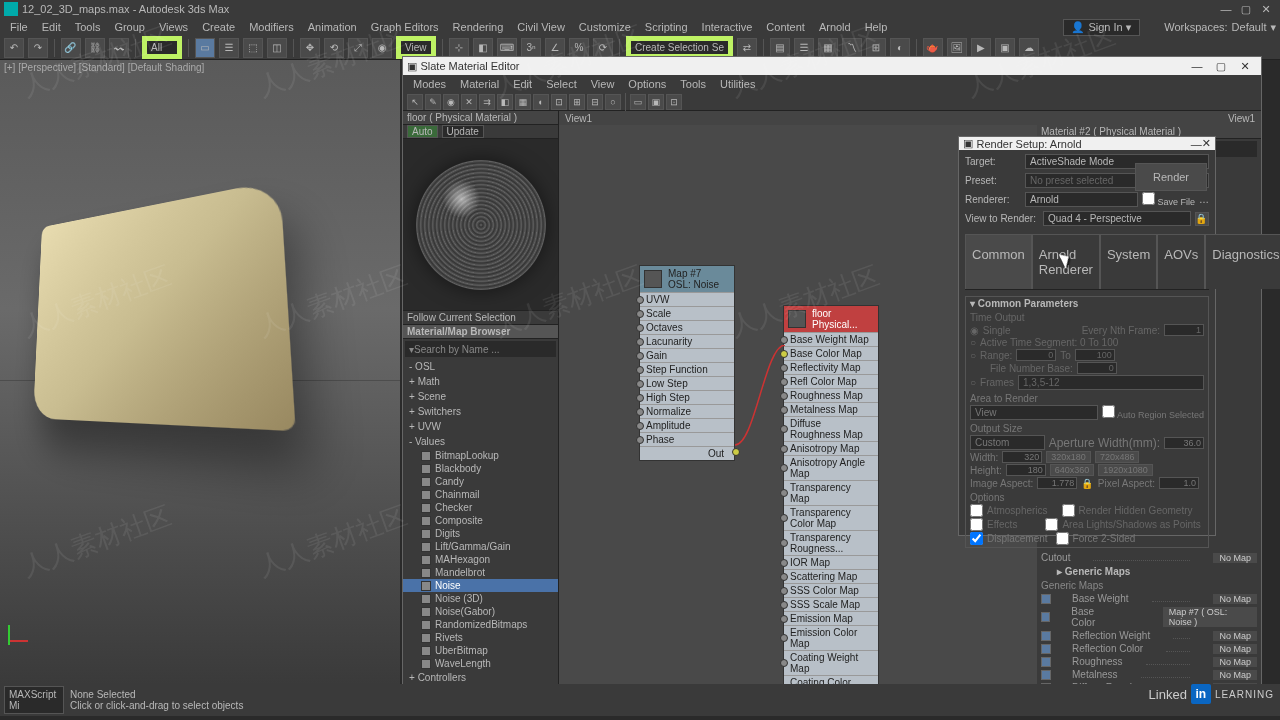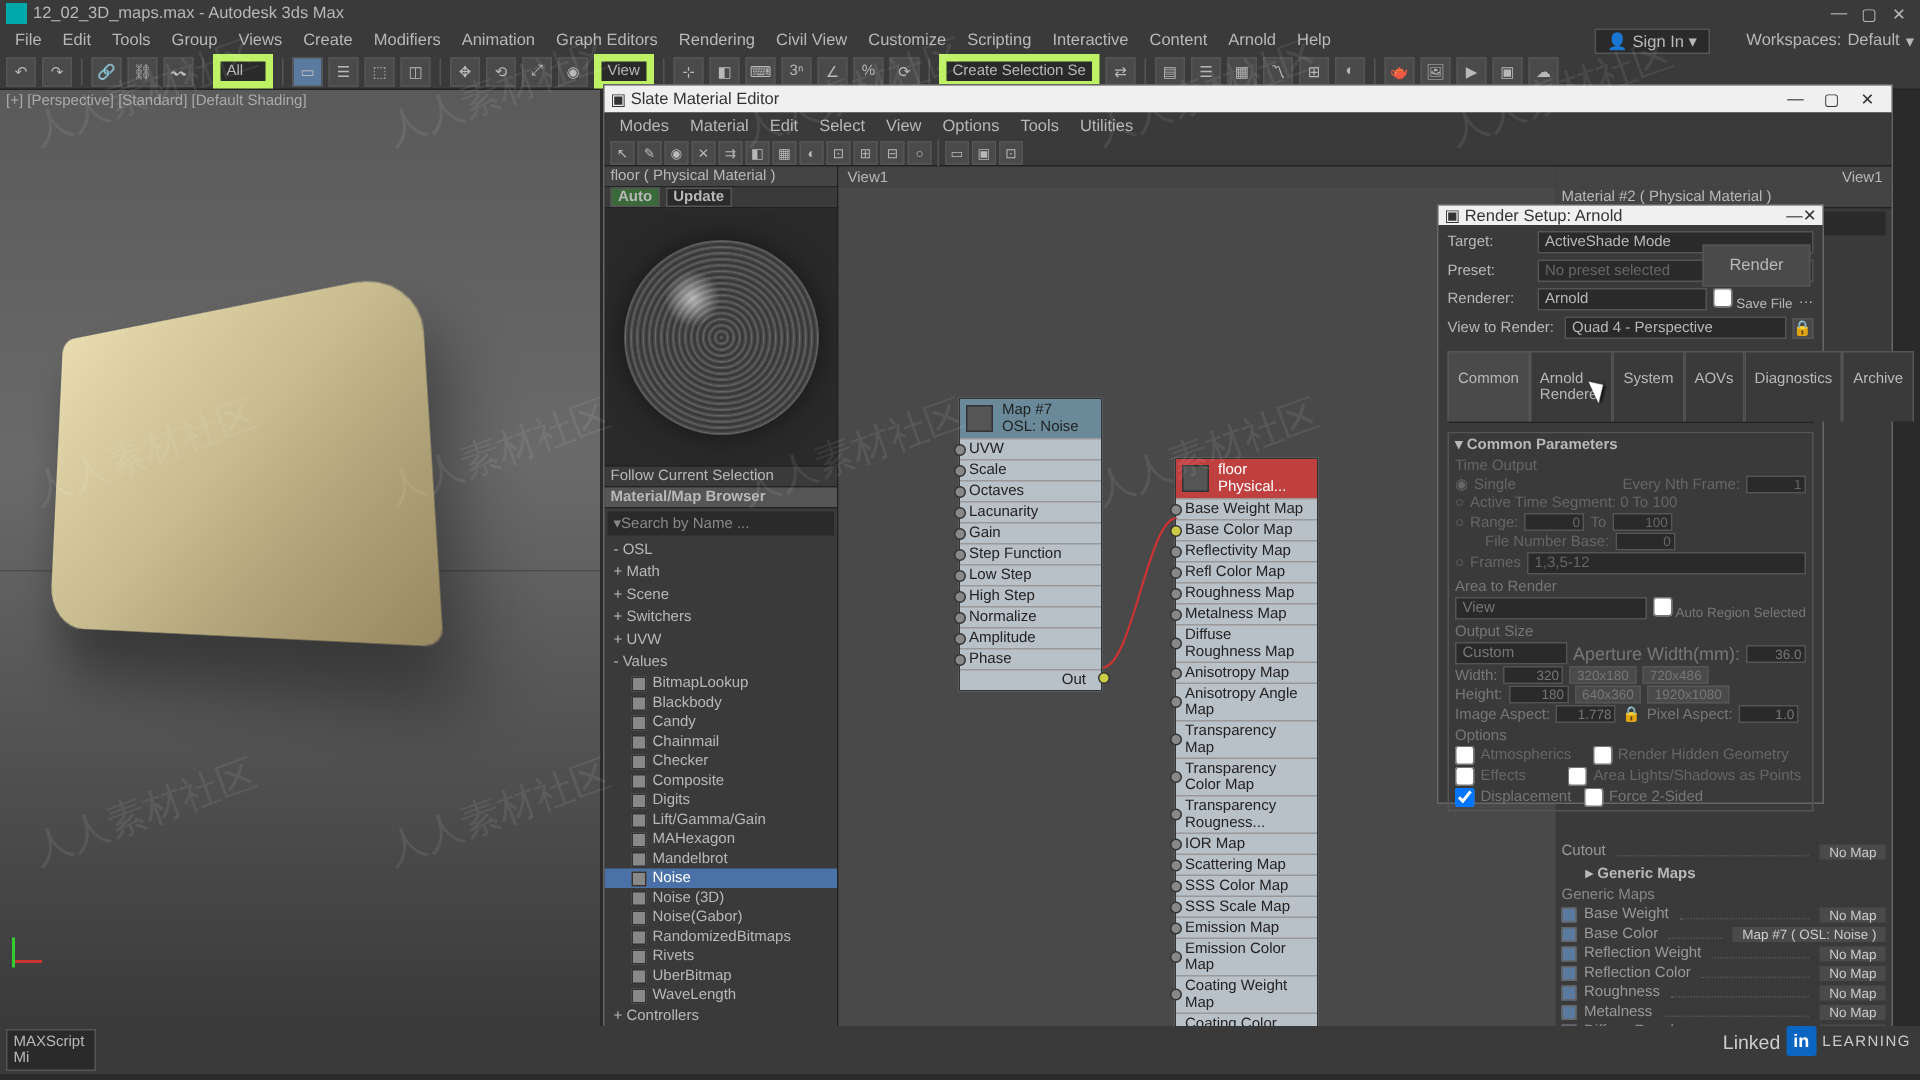--- a/index.html
+++ b/index.html
@@ -47,21 +47,21 @@
 .sme-menubar { height: 18px; background: #3a3a3a; display: flex; padding: 0 4px; gap: 2px; align-items: center; }
 .sme-menubar .menu-item { padding: 0 6px; cursor: pointer; font-size: 11px; }
 .sme-toolbar { height: 18px; background: #3a3a3a; display: flex; padding: 0 4px; gap: 2px; align-items: center; border-bottom: 1px solid #222; }
 .sme-toolbar .tb-icon { width: 16px; height: 16px; font-size: 9px; }
 .sme-body { flex: 1; display: flex; overflow: hidden; }
 .sme-left { width: 156px; display: flex; flex-direction: column; border-right: 1px solid #222; }
 .sme-mid { flex: 1; display: flex; flex-direction: column; }
 .sme-right { width: 224px; display: flex; flex-direction: column; overflow: hidden; }
 
 .header-strip { background: #444; padding: 1px 4px; font-size: 10px; border-bottom: 1px solid #222; height: 14px; display: flex; align-items: center; }
-.nav-strip { background: #3a3a3a; padding: 1px 4px; font-size: 10px; height: 14px; display: flex; align-items: center; gap: 4px; border-bottom: 1px solid #222; font-weight: bold; }
+.nav-strip { background: #3a3a3a; padding: 1px 4px; font-size: 10px; height: 14px; display: flex; align-items: center; gap: 4px; border-bottom: 1px solid #222; }
 .nav-strip .pill { background: #2a2a2a; padding: 0 4px; border: 1px solid #555; }
 
 .preview-box { height: 172px; background: #2a2a2a; display: flex; align-items: center; justify-content: center; border-bottom: 1px solid #222; position: relative; }
 .preview-sphere { width: 130px; height: 130px; border-radius: 50%;
   background: radial-gradient(circle at 35% 30%, #bbb 0%, #888 15%, #444 40%, #222 70%, #000 100%);
   background-image: radial-gradient(circle at 35% 30%, rgba(255,255,255,0.6) 0%, transparent 15%),
     repeating-radial-gradient(circle at 50% 50%, #666 0px, #333 2px, #555 4px);
   box-shadow: 0 0 20px rgba(0,0,0,0.5); }
 .follow-strip { height: 14px; background: #3a3a3a; font-size: 10px; padding: 1px 4px; border-bottom: 1px solid #222; }
 
@@ -86,37 +86,37 @@
 .node-list .slot::before { content: ''; position: absolute; left: -4px; top: 50%; width: 6px; height: 6px; background: #888; border: 1px solid #333; border-radius: 50%; transform: translateY(-50%); }
 .node-list .slot.connected::before { background: #cc4; }
 .node-out { position: absolute; right: -6px; bottom: 4px; width: 8px; height: 8px; background: #cc4; border: 1px solid #333; border-radius: 50%; }
 .conn-path { position: absolute; pointer-events: none; }
 
 .graph-status { height: 16px; background: #3a3a3a; padding: 2px 6px; font-size: 10px; border-top: 1px solid #222; }
 
 
 .prop-name-row { height: 16px; background: #2a2a2a; margin: 2px 4px; padding: 1px 4px; font-size: 10px; }
 .prop-section-title { background: #3a3a3a; padding: 2px 20px; font-size: 10px; font-weight: bold; }
-.prop-row { display: flex; align-items: center; padding: 1px 4px; gap: 5px; font-size: 10px; color: #999; }
+.prop-row { display: flex; align-items: center; padding: 1px 4px; gap: 21px; font-size: 10px; color: #999; }
 .prop-row .check { width: 10px; height: 10px; border: 1px solid #666; }
 .prop-row .check.on { background: #5a7aa0; }
 .prop-row .dots { flex: 1; border-bottom: 1px dotted #555; margin: 0 2px; height: 6px; }
 .prop-row .val-btn { background: #4a4a4a; padding: 0 6px; font-size: 9px; color: #ccc; }
 
 
 .render-dlg { position: absolute; top: 136px; left: 958px; width: 258px; height: 400px; background: #3a3a3a; border: 1px solid #666; display: flex; flex-direction: column; z-index: 10; }
 .render-titlebar { height: 18px; background: #f0f0f0; color: #333; display: flex; align-items: center; padding: 0 4px; font-size: 11px; }
 .render-titlebar .spacer { flex: 1; }
 .render-body { flex: 1; padding: 4px 6px; display: flex; flex-direction: column; gap: 4px; }
 .form-row { display: flex; align-items: center; gap: 4px; font-size: 10px; }
 .form-row label { width: 56px; }
 .form-row .field { flex: 1; background: #2a2a2a; border: 1px solid #555; padding: 1px 4px; font-size: 10px; }
 .render-btn-main { position: absolute; top: 26px; right: 8px; width: 72px; height: 28px; background: #4a4a4a; border: 1px solid #555; display: flex; align-items: center; justify-content: center; cursor: pointer; }
 .tabs-row { display: flex; font-size: 10px; gap: 0; border-bottom: 1px solid #222; margin-top: 4px; }
-.tabs-row .tab { padding: 12px 6px; background: #3a3a3a; border: 1px solid #555; border-bottom: none; cursor: pointer; font-size: 10px; }
+.tabs-row .tab { padding: 12px 6px; background: #3a3a3a; border: 1px solid #555; border-bottom: none; cursor: pointer; font-size: 13px; }
 .tabs-row .tab.active { background: #4a4a4a; }
 .rollout { border: 1px solid #555; margin-top: 2px; }
 .rollout-header { background: #3a3a3a; padding: 1px 4px; font-size: 10px; font-weight: bold; cursor: pointer; }
 .rollout-body { padding: 2px 4px; display: flex; flex-direction: column; gap: 1px; font-size: 10px; color: #777; }
 .rollout-body .dim { color: #666; }
 .size-btn { background: #4a4a4a; border: 1px solid #555; padding: 0 4px; font-size: 9px; cursor: pointer; min-width: 44px; text-align: center; }
 .spinner { background: #2a2a2a; border: 1px solid #555; padding: 0 2px; width: 40px; font-size: 9px; text-align: right; display: inline-block; }
 
 
 .statusbar { position: absolute; bottom: 4px; left: 0; width: 1280px; height: 32px; background: #3a3a3a; display: flex; align-items: center; padding: 0 4px; gap: 6px; font-size: 10px; }
@@ -625,20 +625,24 @@
         </div>
       </div>
     </div>
   </div>
 </div>
 
 <div class="cursor-pointer"></div>
 
 <div class="statusbar">
   <span class="status-box" style="width:60px">MAXScript Mi</span>
+  <div style="display:flex;flex-direction:column">
+    <span>None Selected</span>
+    <span>Click or click-and-drag to select objects</span>
+  </div>
 </div>
 
 <div class="li-learning">
   <span>Linked</span>
     <span class="li-box">in</span>
   <span style="font-size:10px;letter-spacing:1px">LEARNING</span>
 </div>
 
 <div class="watermark">
   <span>人人素材社区</span>

